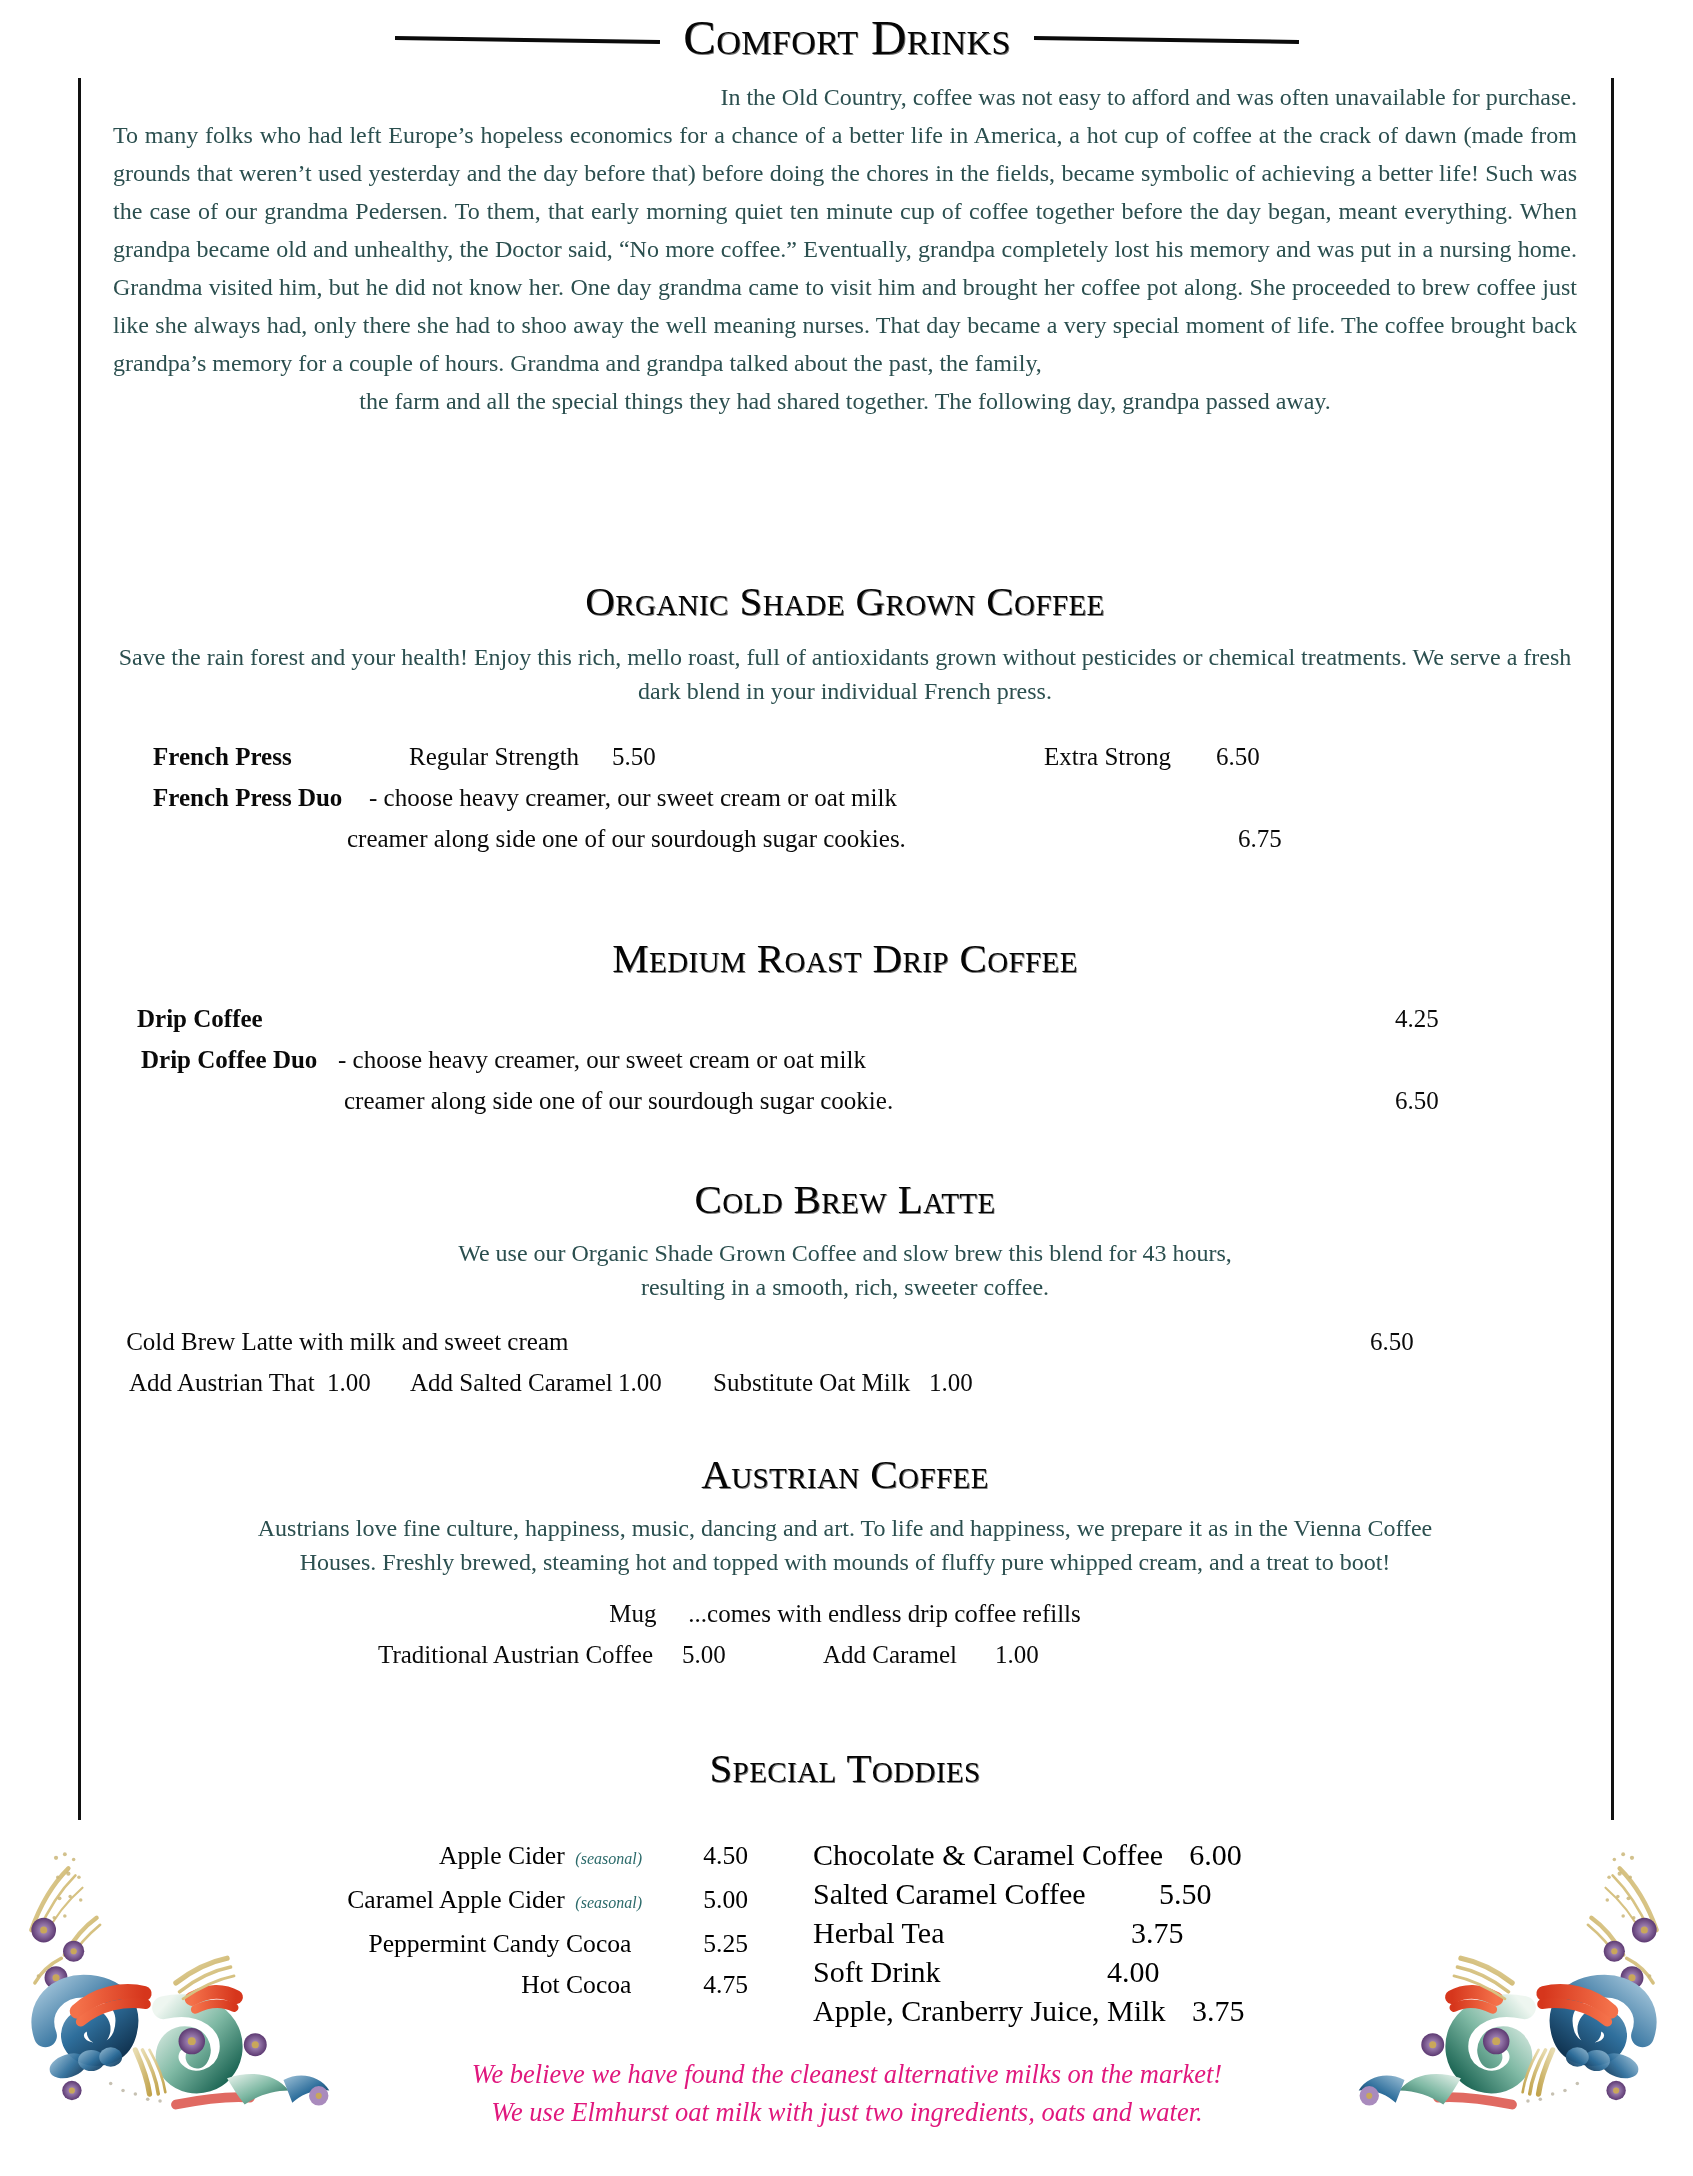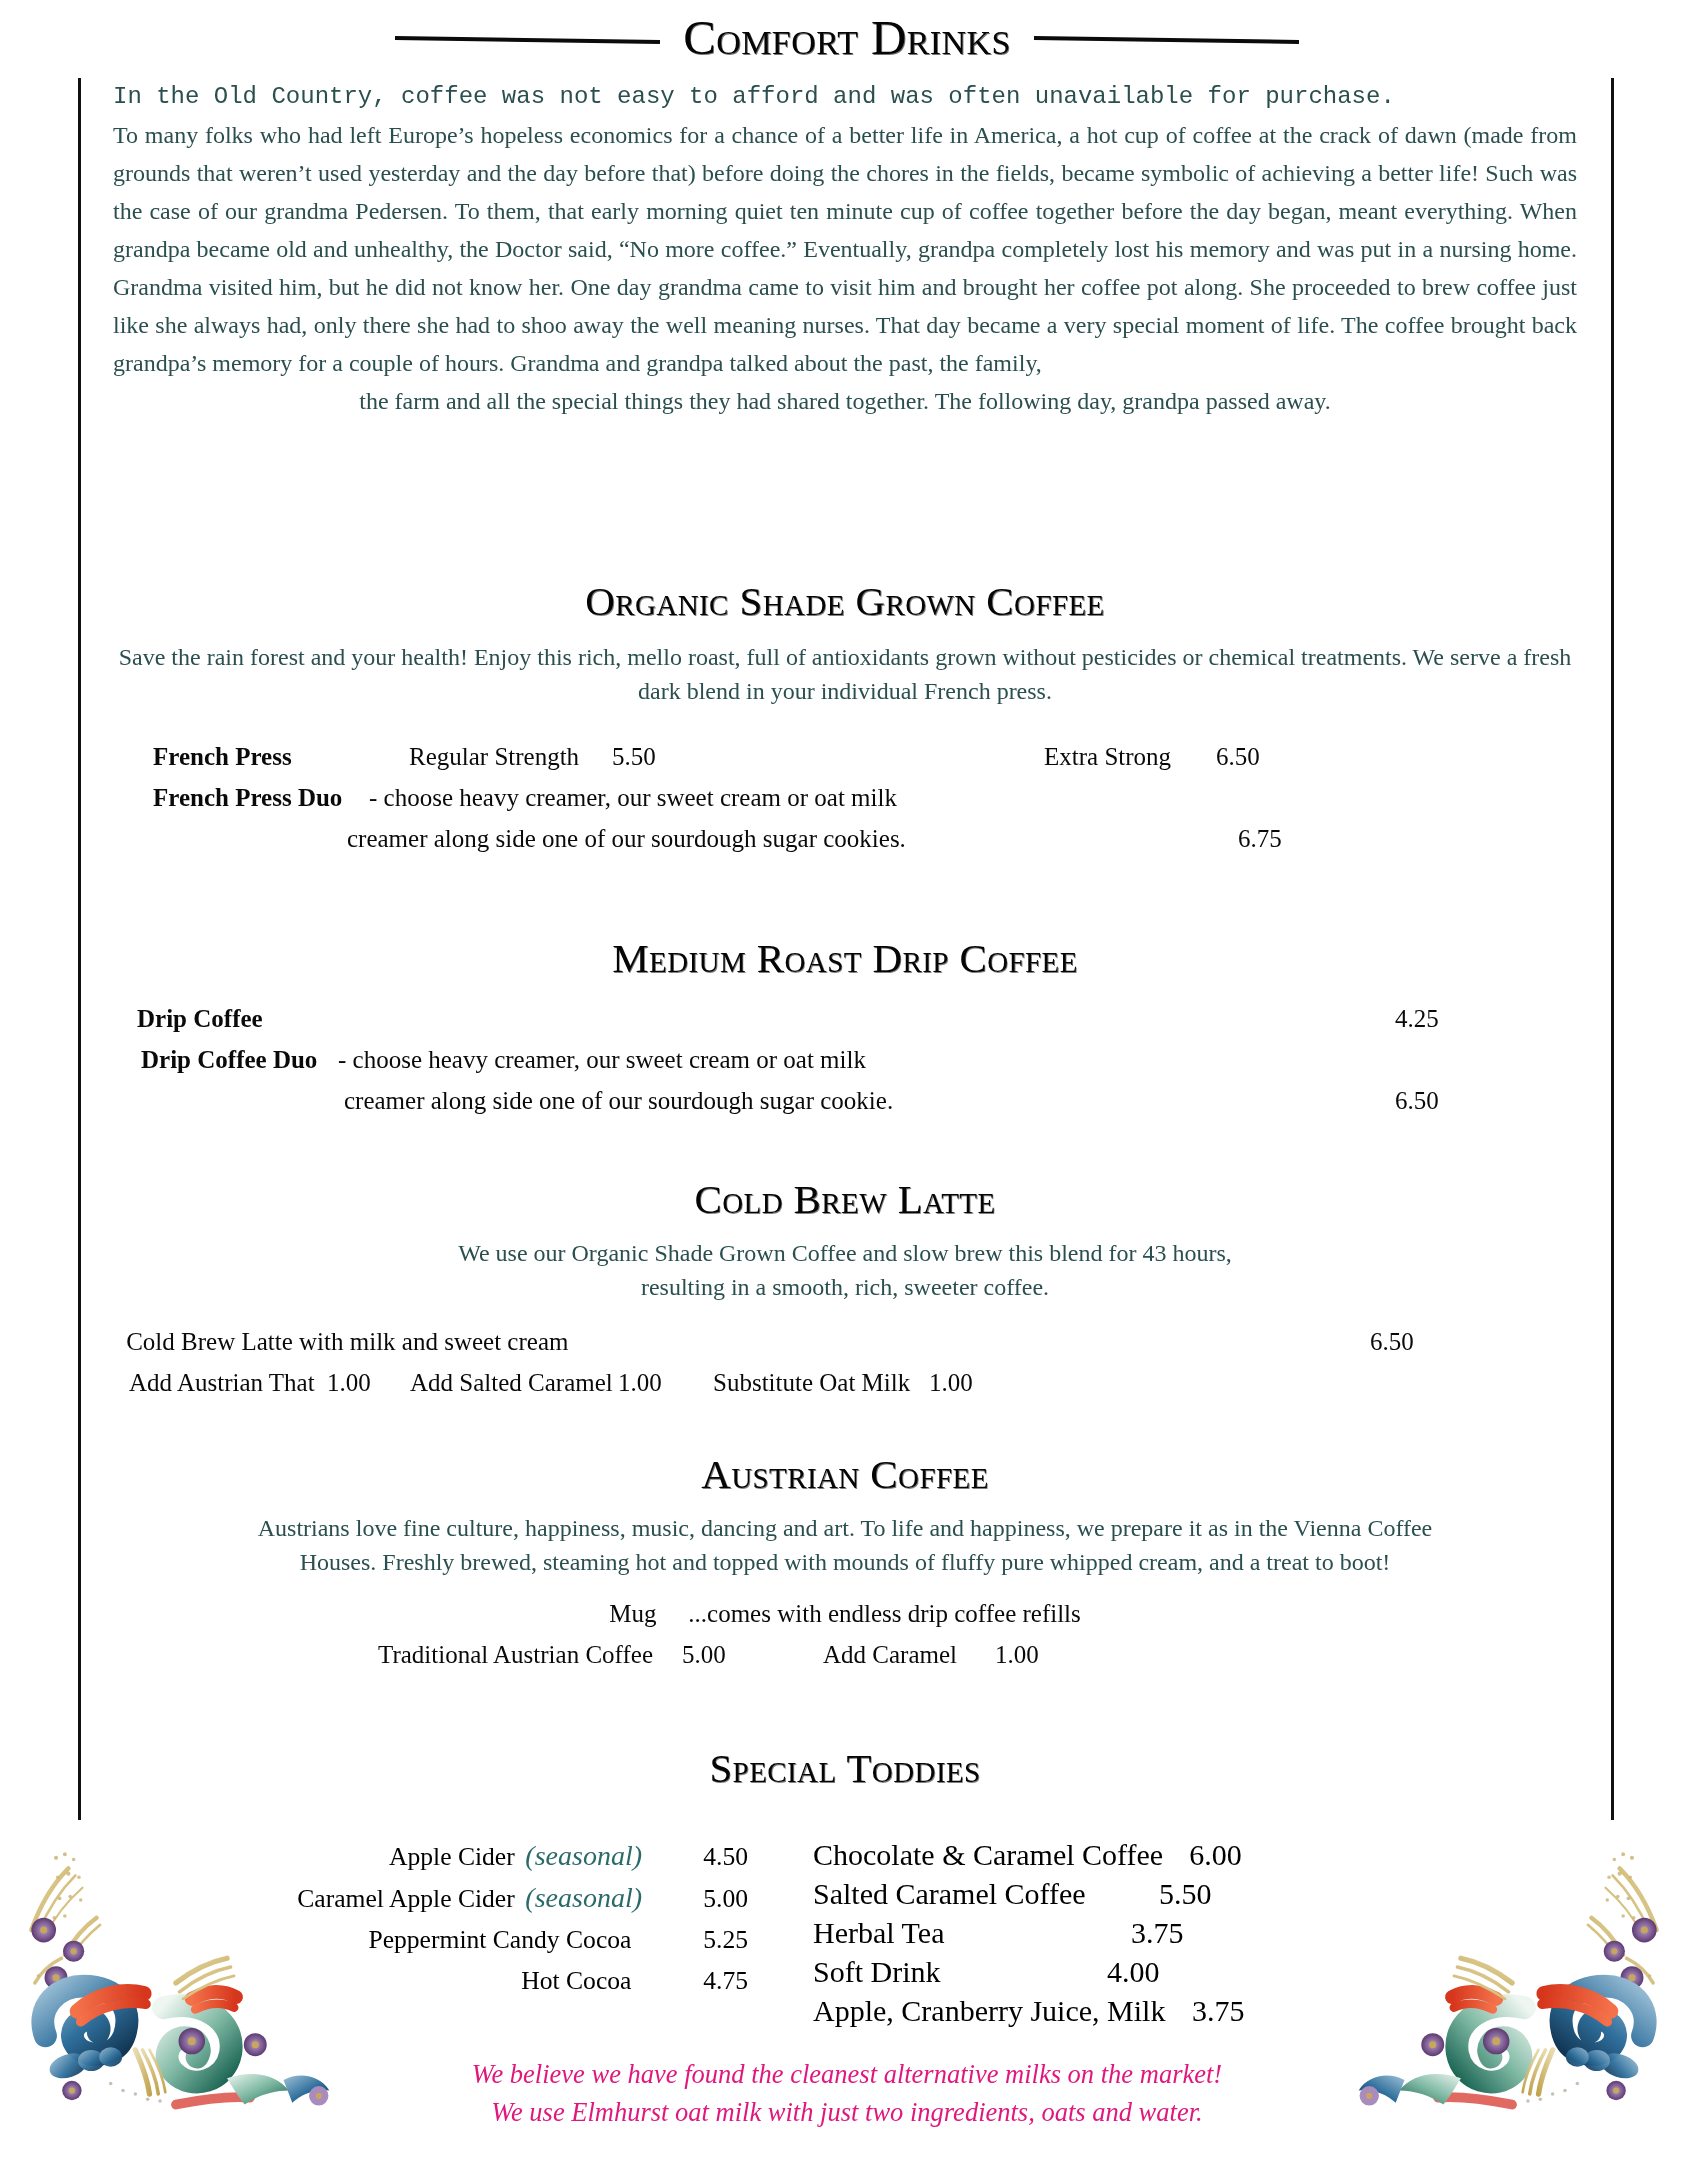--- a/index.html
+++ b/index.html
@@ -39,21 +39,21 @@
     color: #050505; white-space: nowrap;
     font-family: "Liberation Serif", serif;
     text-shadow: 0.9px 0.9px 0 rgba(0,0,0,0.55);
   }
   .story {
     position: absolute; left: 113px; width: 1464px; top: 78px;
     color: #2b4f4f; font-size: 24px; line-height: 38px;
     text-align: justify; text-justify: inter-word;
   }
   .story p { margin: 0; }
-  .story p.first { text-align: left; font-family: Liberation Mono, monospace; }
+  .story p.first { text-align: right; }
   .story p.last  { text-align: center; }
 
   .sec-title {
     text-align: center; font-variant: small-caps; color: #050505;
     font-size: 41px; line-height: 46px; letter-spacing: 0.4px;
     text-shadow: 0.9px 0.9px 0 rgba(0,0,0,0.5);
   }
   .sec-desc {
     text-align: center; color: #2b4f4f; font-size: 24px; line-height: 34px;
   }
@@ -64,21 +64,21 @@
   .nm   { font-weight: bold; }
   .abs  { position: absolute; }
 
   .contwrap { position: absolute; left: 113px; width: 1464px; }
 
   
   .toddies { position: absolute; left: 113px; width: 1464px; display: flex; }
   .tod-left  { width: 635px; text-align: right; font-size: 25.6px; line-height: 41px; }
   .tod-left .tl-row { display: flex; justify-content: flex-end; align-items: baseline; }
   .tod-left .tl-name { }
-  .tod-left .tl-seas { font-style: italic; color: #2b6a6a; font-size: 28px; margin-left: 10.6px; }
+  .tod-left .tl-seas { font-style: italic; color: #2b6a6a; font-size: 16px; margin-left: 10.6px; }
   .tod-left .tl-price { width: 106px; text-align: right; }
   .tod-right { margin-left: 65px; font-size: 30px; line-height: 39px; }
   .tod-right .tr-row { display: flex; align-items: baseline; }
   .tod-right .tr-name { }
   .tod-right .tr-price { }
 
   .footer-note {
     position: absolute; left: 0; width: 1694px; text-align: center;
     color: #e0187e; font-style: italic; font-size: 26.5px; line-height: 37px;
     font-family: "Liberation Serif", serif;

